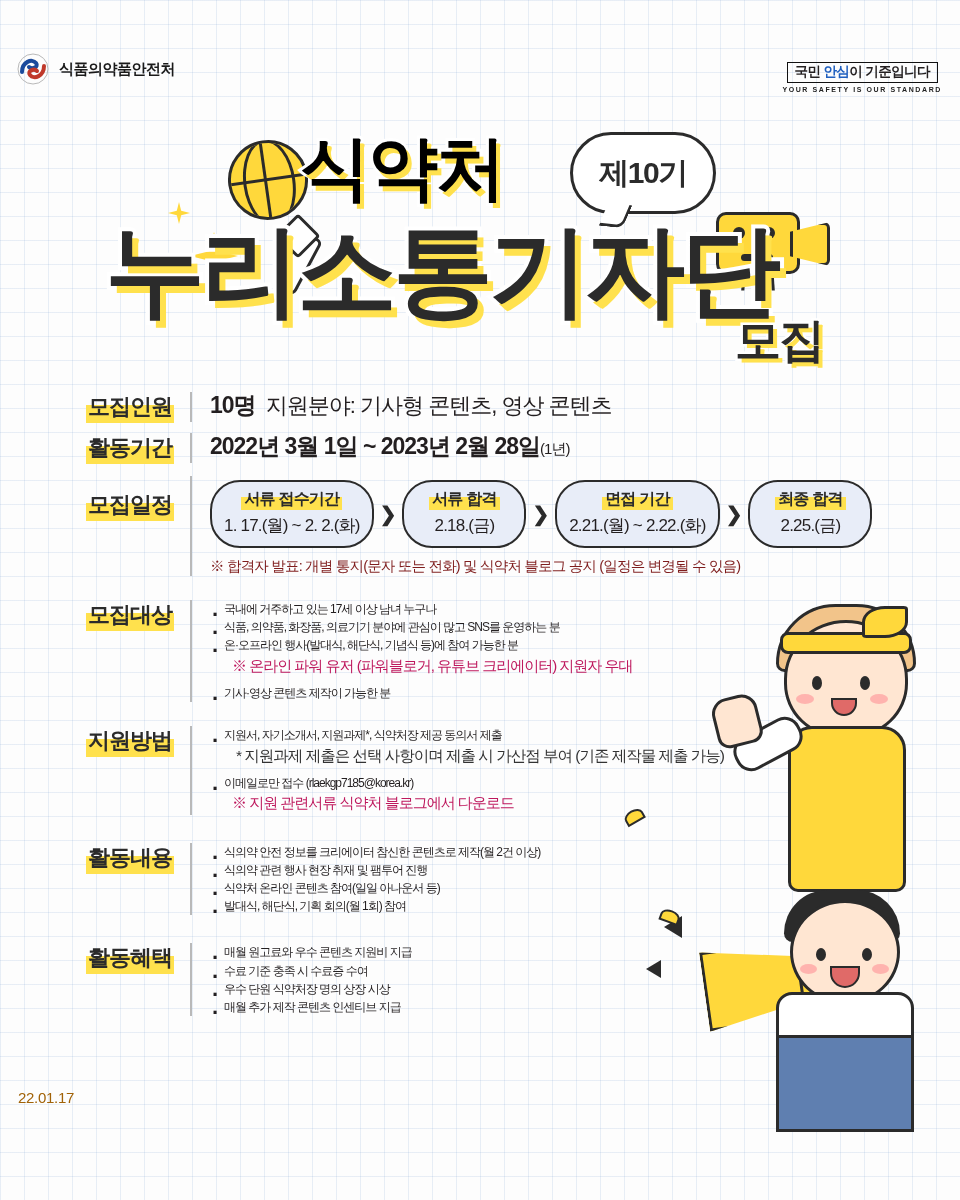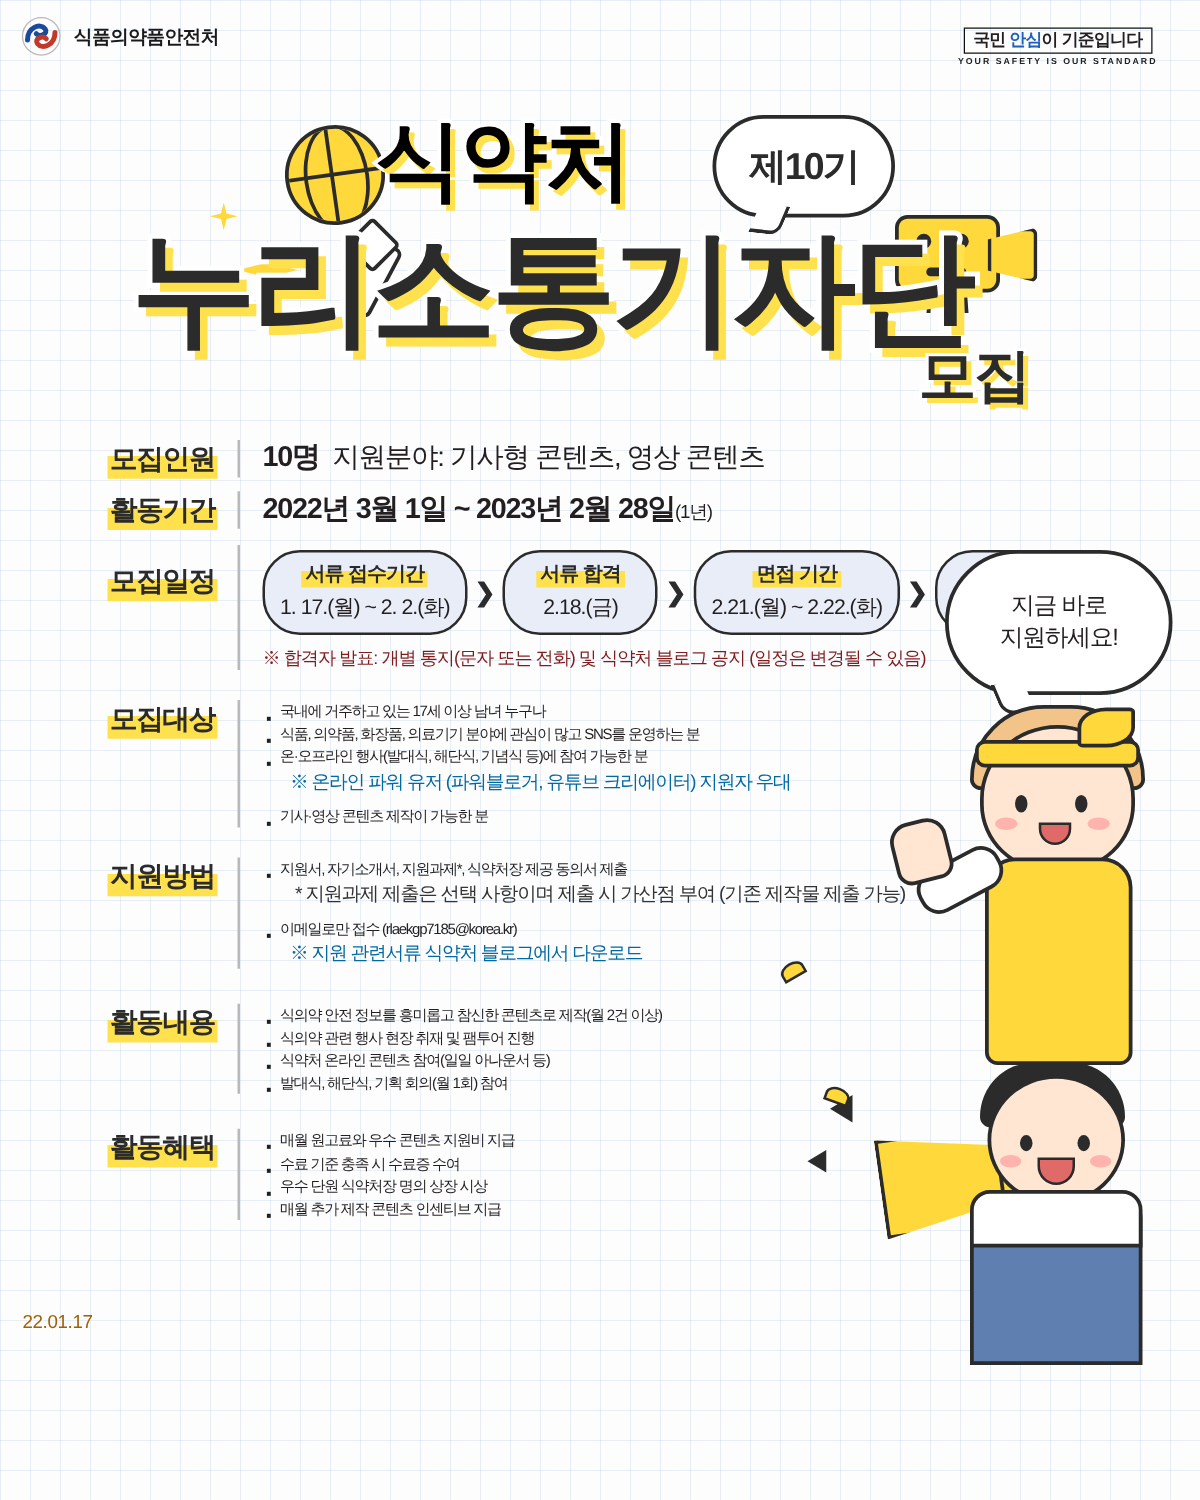--- a/index.html
+++ b/index.html
@@ -24,20 +24,21 @@
       linear-gradient(to right, rgba(120,160,210,0.16) 1px, transparent 1px),
       linear-gradient(to bottom, rgba(120,160,210,0.16) 1px, transparent 1px);
     background-size: 24px 24px;
     z-index: 0;
   }
   .page {
     position: relative;
     z-index: 2;
     width: 960px;
     height: 1080px;
+    margin-top: 40px;
   }
 
   
   .topbar {
     position: absolute;
     top: 0; left: 0; right: 0;
     height: 58px;
   }
   .logo-block {
     position: absolute;
@@ -51,21 +52,21 @@
     position: relative;
   }
   .logo-text {
     font-size: 15px;
     font-weight: bold;
     letter-spacing: -0.5px;
     color: #1a1a1a;
   }
   .slogan {
     position: absolute;
-    right: 34px; top: 22px;
+    right: 18px; top: 22px;
     text-align: center;
   }
   .slogan-top {
     border: 1.6px solid #111;
     padding: 2px 7px 3px;
     font-size: 13.5px;
     font-weight: bold;
     letter-spacing: -0.6px;
     display: inline-block;
     line-height: 1.05;
@@ -339,21 +340,21 @@
   }
   ul.bullets li.sub {
     font-size: 15.5px;
     padding-left: 26px;
     color: #333;
   }
   ul.bullets li.sub:before { content: ""; }
   ul.bullets li.star {
     font-size: 15px;
     padding-left: 22px;
-    color: #0369a1;
+    color: #be185d;
   }
   ul.bullets li.star:before { content: ""; }
   .mail { letter-spacing: -0.3px; }
 
   .datestamp {
     position: absolute;
     left: 18px; bottom: 14px;
     font-size: 15px;
     color: #a16207;
     letter-spacing: -0.3px;
@@ -602,21 +603,21 @@
         </ul>
       </div>
     </div>
 
     <div class="row" style="margin-top:28px;">
       <div class="label-cell">
         <span class="label">활동내용</span>
       </div>
       <div class="content-cell">
         <ul class="bullets">
-          <li>식의약 안전 정보를 흥미롭고 참신한 콘텐츠로 제작(월 2건 이상)</li>
+          <li>식의약 안전 정보를 크리에이터 참신한 콘텐츠로 제작(월 2건 이상)</li>
           <li>식의약 관련 행사 현장 취재 및 팸투어 진행</li>
           <li>식약처 온라인 콘텐츠 참여(일일 아나운서 등)</li>
           <li>발대식, 해단식, 기획 회의(월 1회) 참여</li>
         </ul>
       </div>
     </div>
 
     <div class="row" style="margin-top:28px;">
       <div class="label-cell">
         <span class="label">활동혜택</span>
@@ -627,24 +628,20 @@
           <li>수료 기준 충족 시 수료증 수여</li>
           <li>우수 단원 식약처장 명의 상장 시상</li>
           <li>매월 추가 제작 콘텐츠 인센티브 지급</li>
         </ul>
       </div>
     </div>
 
   </div>
 
   <div class="illus">
-    <div class="bubble">
-      <span>지금 바로</span>
-      <span>지원하세요!</span>
-    </div>
     <div class="girl">
       <div class="hair"></div>
       <div class="head"></div>
       <div class="band"></div>
       <div class="bow"></div>
       <span class="eye l"></span>
         <span class="eye r"></span>
       <span class="cheek l"></span>
         <span class="cheek r"></span>
       <span class="mouth"></span>

